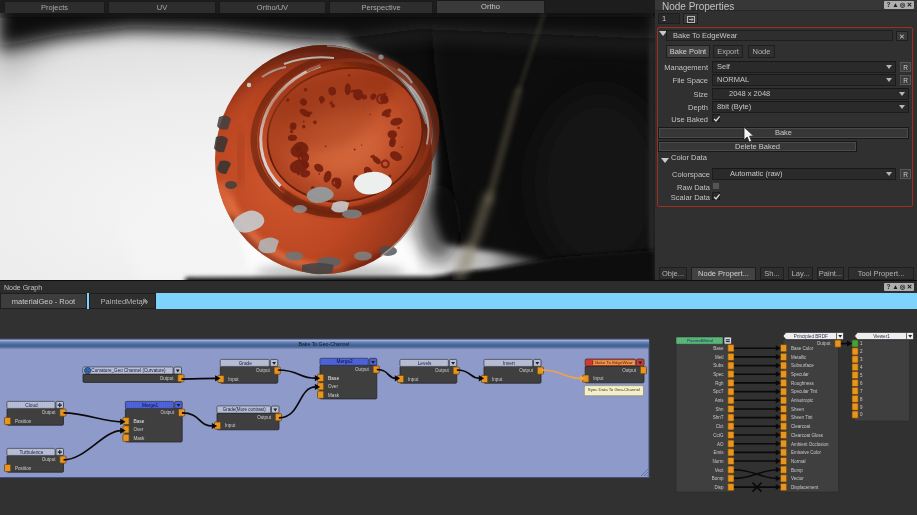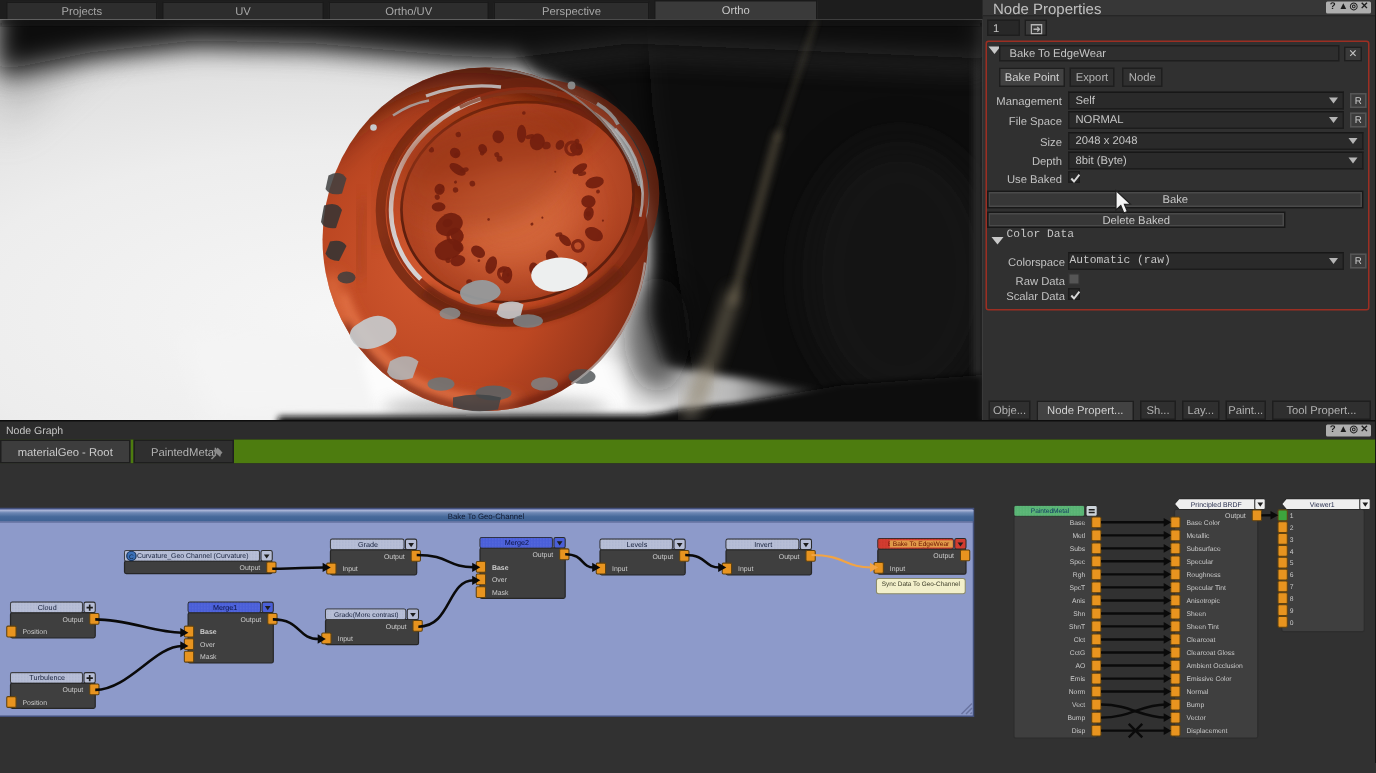--- a/index.html
+++ b/index.html
@@ -36,21 +36,21 @@
 .cb{position:absolute;width:8px;height:8px;background:#2a2a2a;border:1px solid #1c1c1c;}
 .btn{position:absolute;background:#373737;border:1px solid #181818;box-shadow:inset 0 0 0 1px #4a4a4a;
   color:#c9c9c9;font-size:7.5px;text-align:center;}
 .ptab{position:absolute;background:#2f2f2f;border:1px solid #1e1e1e;color:#b2b2b2;
   font-size:7.5px;text-align:center;}
 .ptab.sel{background:#424242;color:#d2d2d2;}
 
 
 #nghdr{left:0;top:280px;width:917px;height:13px;background:#2c2c2c;border-top:1px solid #0d0d0d;}
 #nghdr .t{position:absolute;left:4px;top:2.5px;font-size:7px;color:#c4c4c4;}
-#ngtabs{left:0;top:293px;width:917px;height:16px;background:#4d7c0f;}
+#ngtabs{left:0;top:293px;width:917px;height:16px;background:#7dd3fc;}
 #ngcanvas{left:0;top:309px;width:917px;height:206px;background:#313131;}
 </style>
 </head>
 <body>
 <div id="root">
 
   <div id="vptabs" class="abs">
     <div class="vtab" style="left:4px;width:101px;">Projects</div>
     <div class="vtab" style="left:108px;width:108px;">UV</div>
     <div class="vtab" style="left:219px;width:107px;">Ortho/UV</div>
@@ -278,40 +278,40 @@
 
 <div class="lab" style="left:0px;top:63px;width:53px;">Management</div>
 <div class="ddl" style="left:57px;top:61px;width:184px;height:12px;padding-left:4px;">Self<span class="ar"></span></div>
 <div class="rbtn" style="left:245px;top:62px;">R</div>
 
 <div class="lab" style="left:0px;top:76px;width:53px;">File Space</div>
 <div class="ddl" style="left:57px;top:74px;width:184px;height:12px;padding-left:4px;">NORMAL<span class="ar"></span></div>
 <div class="rbtn" style="left:245px;top:75px;">R</div>
 
 <div class="lab" style="left:0px;top:89.5px;width:53px;">Size</div>
-<div class="ddl" style="left:57px;top:87.5px;width:197px;height:12px;padding-left:4px;">2048 x 2048<span class="ar"></span></div>
+<div class="ddl" style="left:57px;top:87.5px;width:197px;height:12px;padding-left:16px;">2048 x 2048<span class="ar"></span></div>
 
 <div class="lab" style="left:0px;top:102.5px;width:53px;">Depth</div>
 <div class="ddl" style="left:57px;top:100.5px;width:197px;height:12px;padding-left:4px;">8bit  (Byte)<span class="ar"></span></div>
 
 <div class="lab" style="left:0px;top:115px;width:53px;">Use Baked</div>
 <div class="cb" style="left:57px;top:114px;">
         <svg width="8" height="8" viewBox="0 0 8 8">
           <path d="M1.2 4 L3 6 L6.6 1.4" stroke="#d8d8d8" stroke-width="1.3" fill="none"></path>
         </svg>
       </div>
 
 <div class="btn" style="left:3px;top:127px;width:251px;height:11.5px;line-height:10.5px;">Bake</div>
 <div class="btn" style="left:3px;top:140.5px;width:199px;height:11.5px;line-height:10.5px;">Delete Baked</div>
 
 <div class="abs" style="left:6px;top:158px;width:0;height:0;border-left:4px solid transparent;border-right:4px solid transparent;border-top:5px solid #c9c9c9;"></div>
-<div class="abs" style="left:16px;top:153px;font-size:7.5px;color:#c6c6c6;font-family:Liberation Mono, monospace;">Color Data</div>
+<div class="abs" style="left:16px;top:153px;font-size:7.5px;color:#c6c6c6;">Color Data</div>
 
 <div class="lab" style="left:0px;top:169.5px;width:55px;">Colorspace</div>
-<div class="ddl" style="left:57px;top:167.5px;width:184px;height:12px;padding-left:0;font-family:Liberation Mono, monospace;">Automatic (raw)<span class="ar"></span></div>
+<div class="ddl" style="left:57px;top:167.5px;width:184px;height:12px;padding-left:17px;">Automatic (raw)<span class="ar"></span></div>
 <div class="rbtn" style="left:245px;top:168.5px;">R</div>
 
 <div class="lab" style="left:0px;top:182.5px;width:55px;">Raw Data</div>
 <div class="cb" style="left:57px;top:181.5px;background:#555;border-color:#333;"></div>
 
 <div class="lab" style="left:0px;top:192.5px;width:55px;">Scalar Data</div>
 <div class="cb" style="left:57px;top:191.5px;">
         <svg width="8" height="8" viewBox="0 0 8 8">
           <path d="M1.2 4 L3 6 L6.6 1.4" stroke="#d8d8d8" stroke-width="1.3" fill="none"></path>
         </svg>

